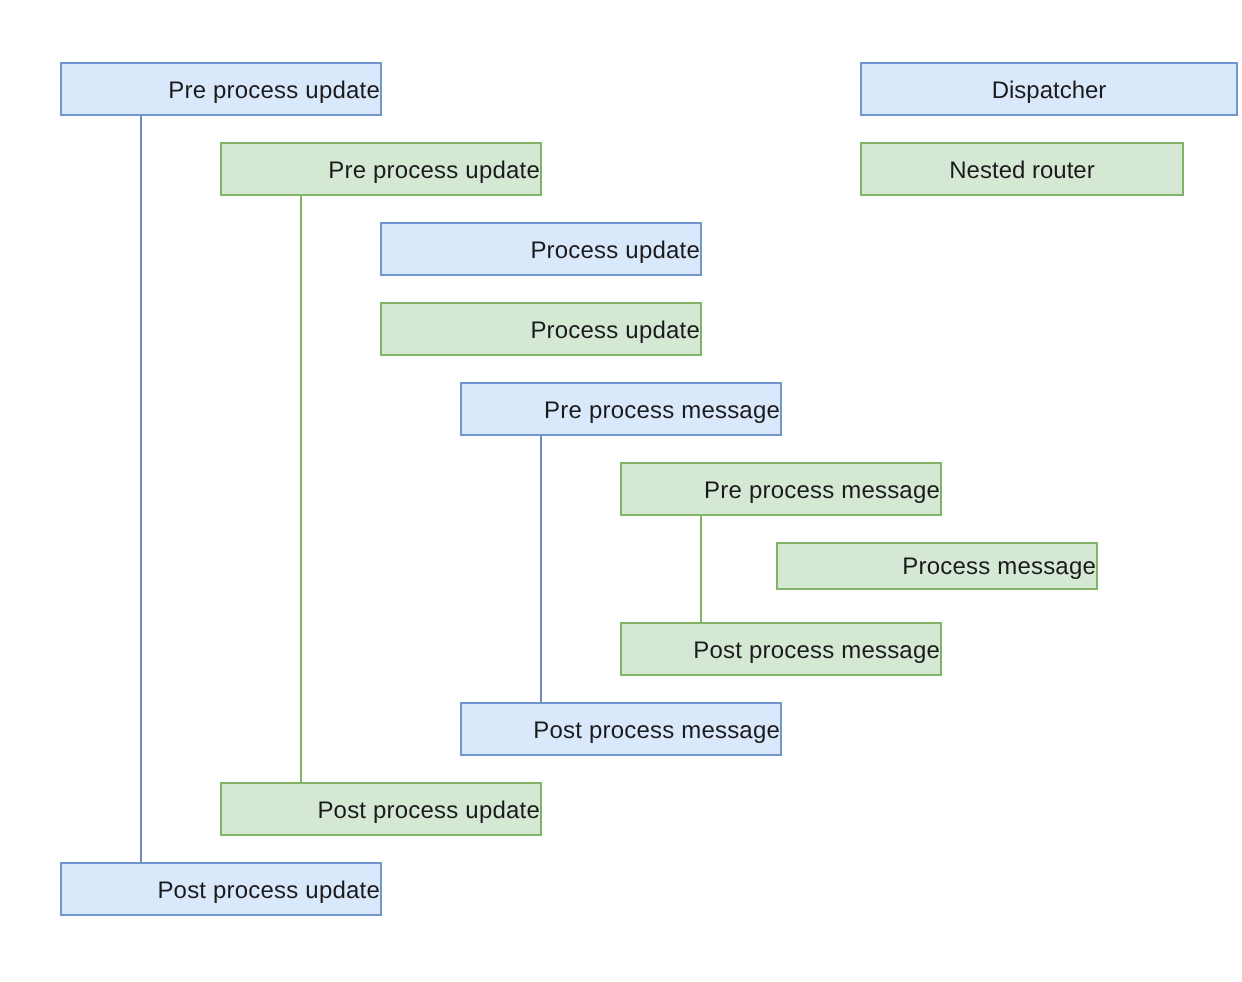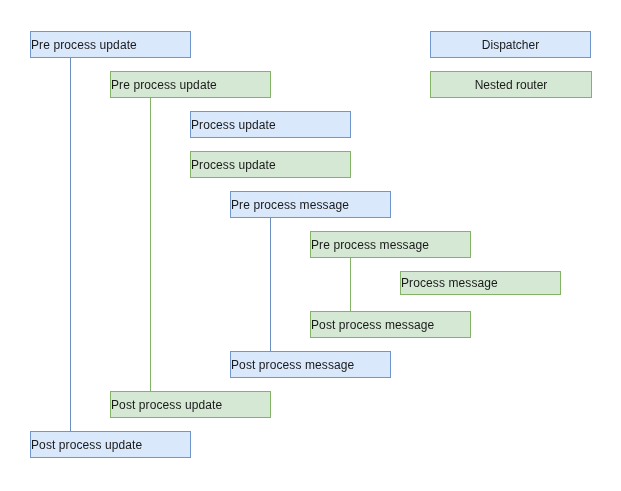--- a/index.html
+++ b/index.html
@@ -17,21 +17,21 @@
     position: relative;
     width: 621px;
     height: 491px;
     background: #ffffff;
   }
   .node {
     position: absolute;
     box-sizing: border-box;
     display: flex;
     align-items: center;
-    justify-content: flex-start;
+    justify-content: flex-end;
     font-size: 12px;
     line-height: 1;
     color: #1a1a1a;
     border-width: 1px;
     border-style: solid;
     white-space: nowrap;
     letter-spacing: 0.1px;
   }
   .node.blue {
     background: #dae8fc;
@@ -92,34 +92,34 @@
     </div>
     <div class="node green" style="left: 190px; top: 151px; width: 161px; height: 27px;">
       <span>Process update</span>
     </div>
     <div class="node blue" style="left: 230px; top: 191px; width: 161px; height: 27px;">
       <span>Pre process message</span>
     </div>
     <div class="node green" style="left: 310px; top: 231px; width: 161px; height: 27px;">
       <span>Pre process message</span>
     </div>
-    <div class="node green" style="left: 400px; top: 271px; width: 161px; height: 24px;">
+    <div class="node green" style="left: 388px; top: 271px; width: 161px; height: 24px;">
       <span>Process message</span>
     </div>
     <div class="node green" style="left: 310px; top: 311px; width: 161px; height: 27px;">
       <span>Post process message</span>
     </div>
     <div class="node blue" style="left: 230px; top: 351px; width: 161px; height: 27px;">
       <span>Post process message</span>
     </div>
     <div class="node green" style="left: 110px; top: 391px; width: 161px; height: 27px;">
       <span>Post process update</span>
     </div>
     <div class="node blue" style="left: 30px; top: 431px; width: 161px; height: 27px;">
       <span>Post process update</span>
     </div>
-    <div class="legend-node blue" style="left: 430px; top: 31px; width: 161px; height: 27px;">
+    <div class="legend-node blue" style="left: 430px; top: 31px; width: 189px; height: 27px;">
       <span>Dispatcher</span>
     </div>
     <div class="legend-node green" style="left: 430px; top: 71px; width: 162px; height: 27px;">
       <span>Nested router</span>
     </div>
   </div>
 
 </body></html>

